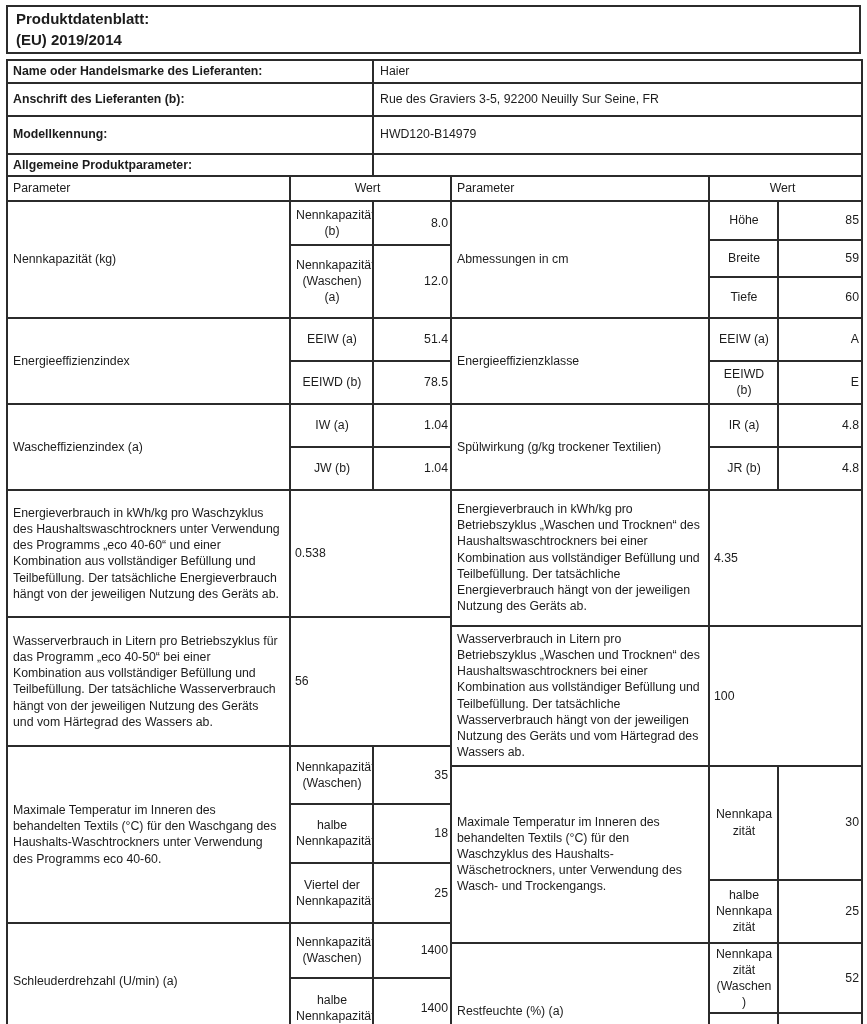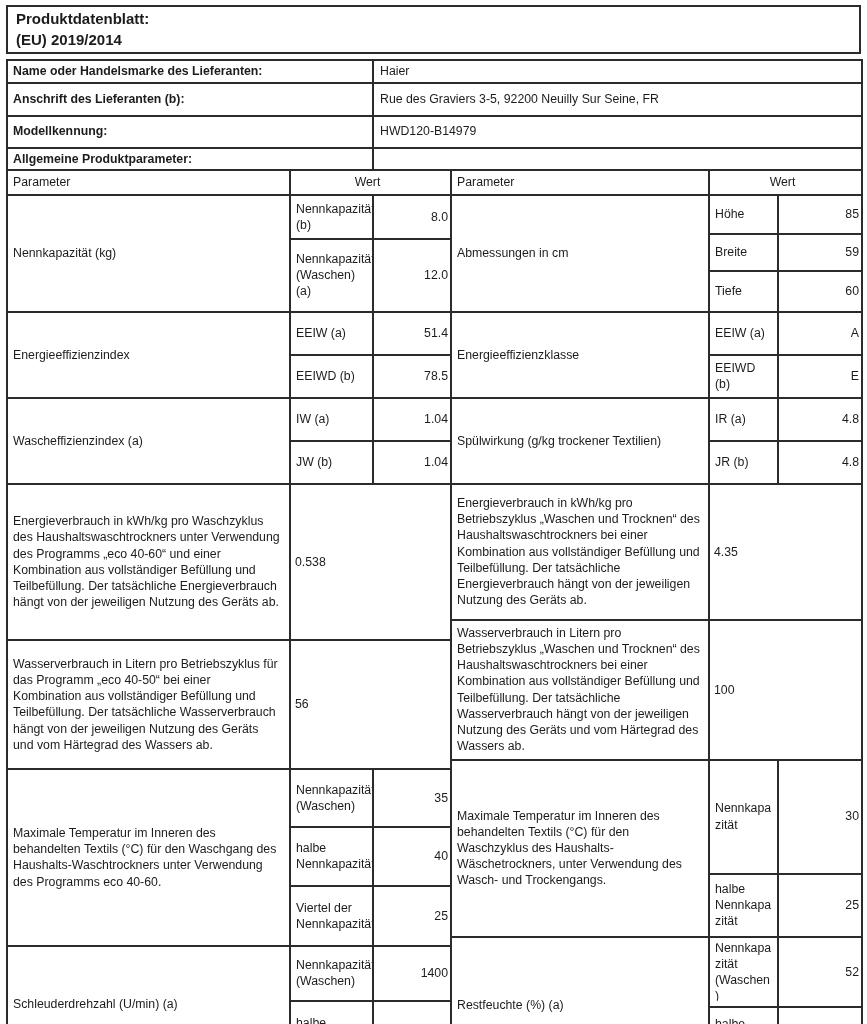--- a/index.html
+++ b/index.html
@@ -22,21 +22,21 @@
   .info-table td.lbl{font-weight:bold;padding-left:5px;}
   .info-table td.val{padding-left:6px;}
   .section-row td{font-weight:bold;padding-left:5px;}
   
   .main{display:flex;align-items:flex-start;margin-top:-2px;}
   .t-left{width:444px;}
   .t-right{width:411px;margin-left:-2px;}
   td.hcell{padding-left:5px;}
   td.hcell.center{text-align:center;padding-left:0;}
   td.p{padding:4px 8px 4px 5px;vertical-align:middle;}
-  td.s{padding:2px 4px 2px 5px;}
+  td.s{padding:2px 4px 2px 5px;text-align:center;}
   .t-right td.s{overflow-wrap:anywhere;border-radius:19px;}
   td.v{text-align:right;padding:2px 2px;}
   td.vp{text-align:left;padding:2px 4px;}
 </style>
 </head>
 <body>
 
 <div class="page">
 
   <div class="title-box">
@@ -53,21 +53,21 @@
       </colgroup>
     <tbody>
         <tr style="height:20px">
       <td class="lbl">Name oder Handelsmarke des Lieferanten:</td>
       <td class="val">Haier</td>
     </tr>
     <tr style="height:33px">
       <td class="lbl">Anschrift des Lieferanten (b):</td>
       <td class="val">Rue des Graviers 3-5, 92200 Neuilly Sur Seine, FR</td>
     </tr>
-    <tr style="height:32px">
+    <tr style="height:38px">
       <td class="lbl">Modellkennung:</td>
       <td class="val">HWD120-B14979</td>
     </tr>
     <tr class="section-row" style="height:21px">
       <td>Allgemeine Produktparameter:</td>
       <td></td>
     </tr>
   </tbody>
     </table>
 
@@ -104,36 +104,36 @@
       </tr>
       <tr style="height:43px">
         <td class="p" rowspan="2">Wascheffizienzindex (a)</td>
         <td class="s">IW (a)</td>
         <td class="v">1.04</td>
       </tr>
       <tr style="height:43px">
         <td class="s">JW (b)</td>
         <td class="v">1.04</td>
       </tr>
-      <tr style="height:156px">
+      <tr style="height:127px">
         <td class="p">Energieverbrauch in kWh/kg pro Waschzyklus des Haushaltswaschtrockners unter Verwendung des Programms „eco 40-60“ und einer Kombination aus vollständiger Befüllung und Teilbefüllung. Der tatsächliche Energieverbrauch hängt von der jeweiligen Nutzung des Geräts ab.</td>
         <td class="vp" colspan="2">0.538</td>
       </tr>
       <tr style="height:129px">
         <td class="p">Wasserverbrauch in Litern pro Betriebszyklus für das Programm „eco 40-50“ bei einer Kombination aus vollständiger Befüllung und Teilbefüllung. Der tatsächliche Wasserverbrauch hängt von der jeweiligen Nutzung des Geräts und vom Härtegrad des Wassers ab.</td>
         <td class="vp" colspan="2">56</td>
       </tr>
       <tr style="height:58px">
         <td class="p" rowspan="3">Maximale Temperatur im Inneren des behandelten Textils (°C) für den Waschgang des Haushalts-Waschtrockners unter Verwendung des Programms eco 40-60.</td>
         <td class="s">Nennkapazität (Waschen)</td>
         <td class="v">35</td>
       </tr>
       <tr style="height:59px">
         <td class="s">halbe Nennkapazität</td>
-        <td class="v">40</td>
+        <td class="v">18</td>
       </tr>
       <tr style="height:60px">
         <td class="s">Viertel der Nennkapazität</td>
         <td class="v">25</td>
       </tr>
       <tr style="height:55px">
         <td class="p" rowspan="2">Schleuderdrehzahl (U/min) (a)</td>
         <td class="s">Nennkapazität (Waschen)</td>
         <td class="v">1400</td>
       </tr>

